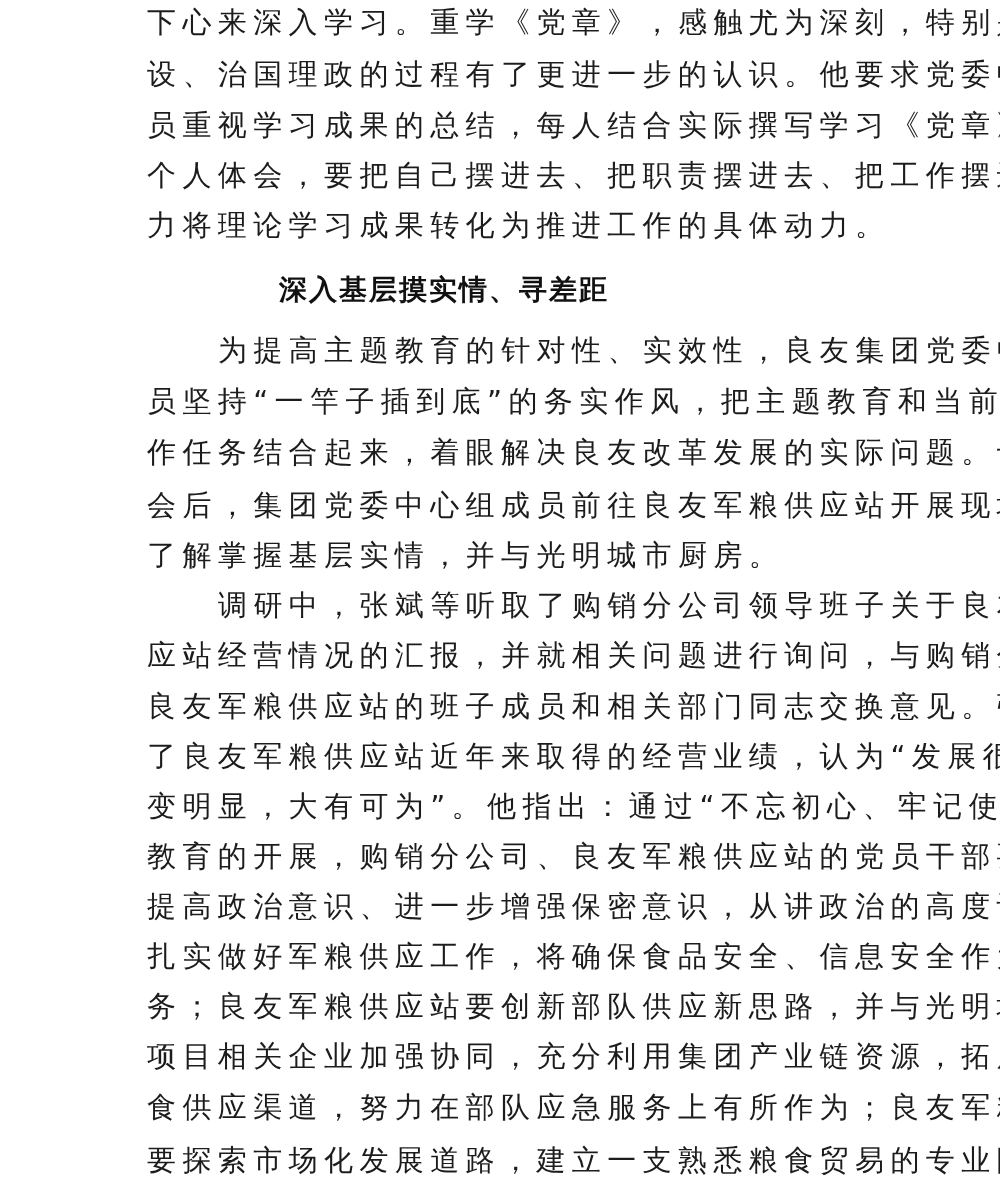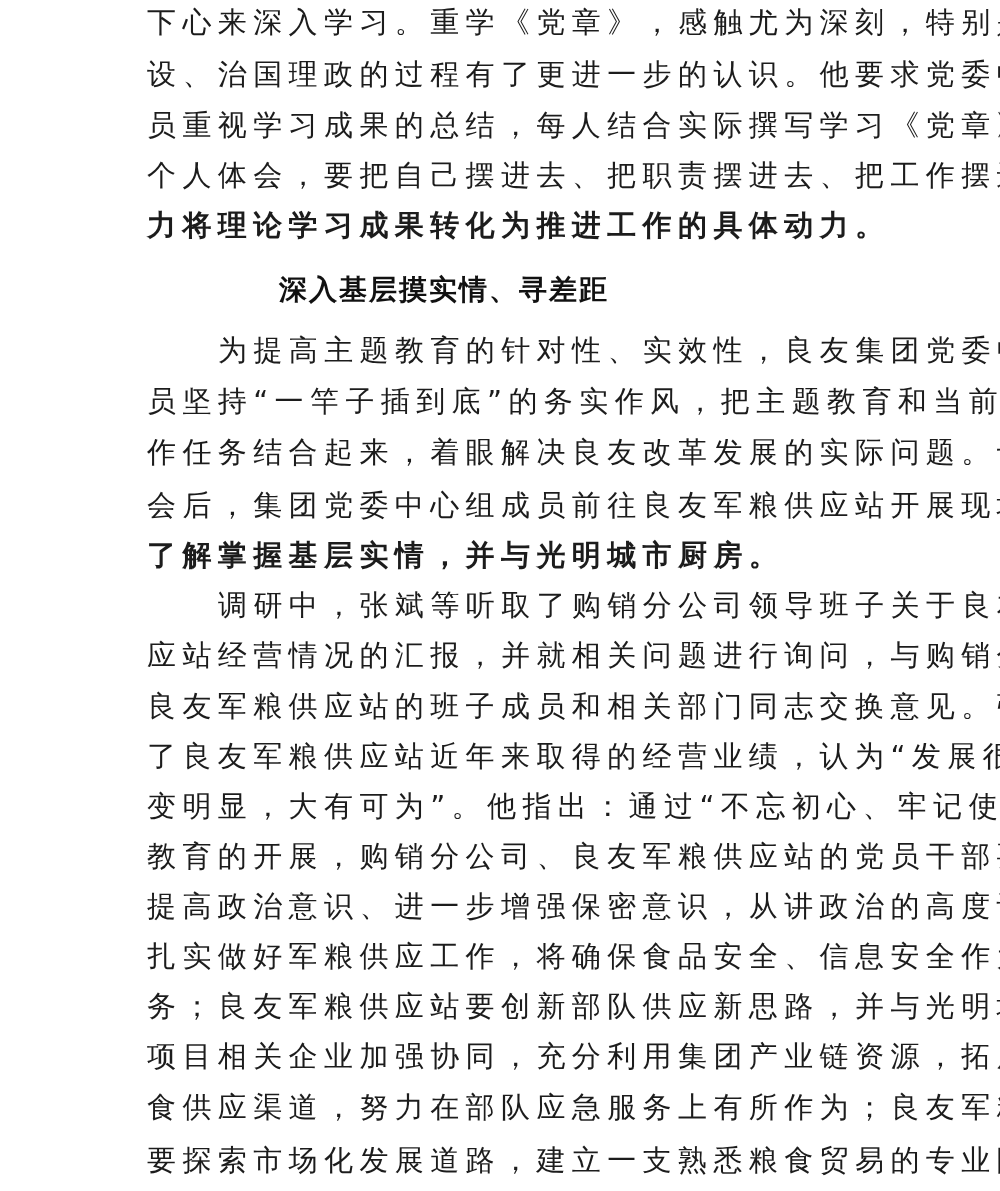--- a/index.html
+++ b/index.html
@@ -31,21 +31,20 @@
     font-size: 29px;
     line-height: 40px;
     letter-spacing: 6.4px;
     white-space: nowrap;
     text-align: justify;
     text-align-last: justify;
     color: #1c1c1c;
   }
   .line.last {
     text-align-last: left;
-    font-weight: bold;
   }
   .line.indent {
     padding-left: 71px;
     width: 641px;
   }
   .heading {
     position: absolute;
     left: 0;
     width: 888px;
     text-align: center;

